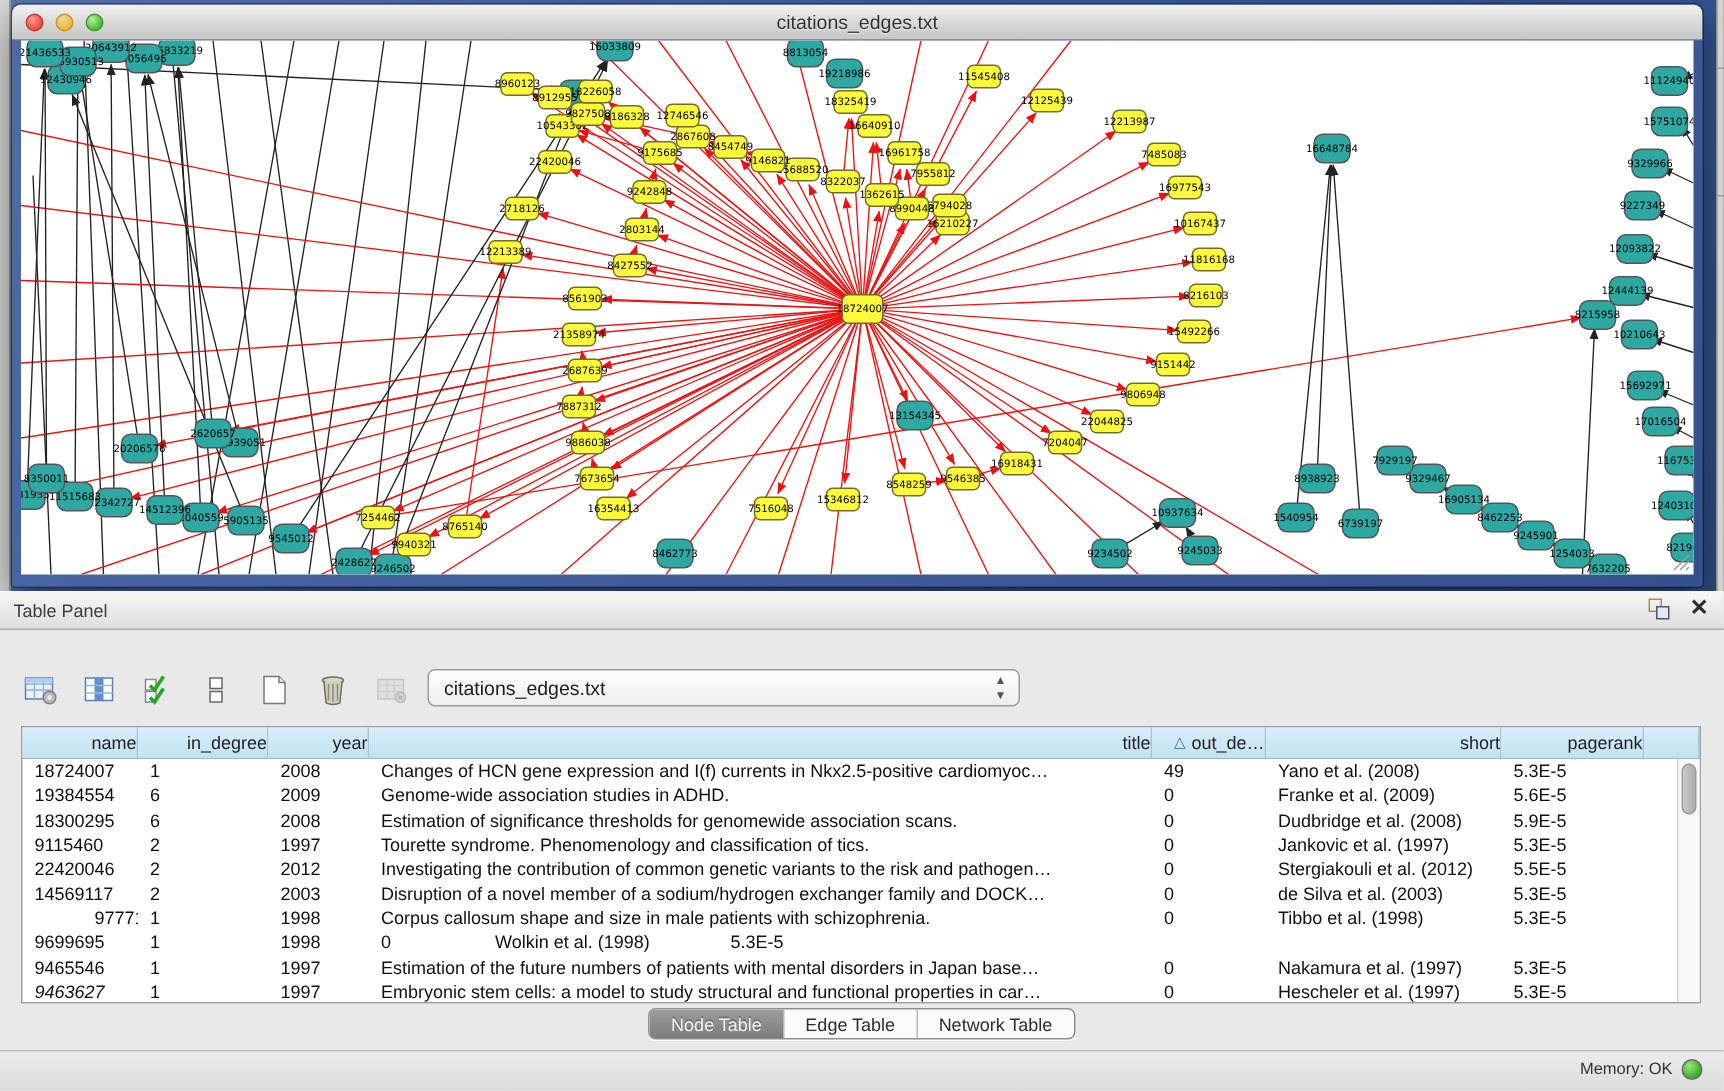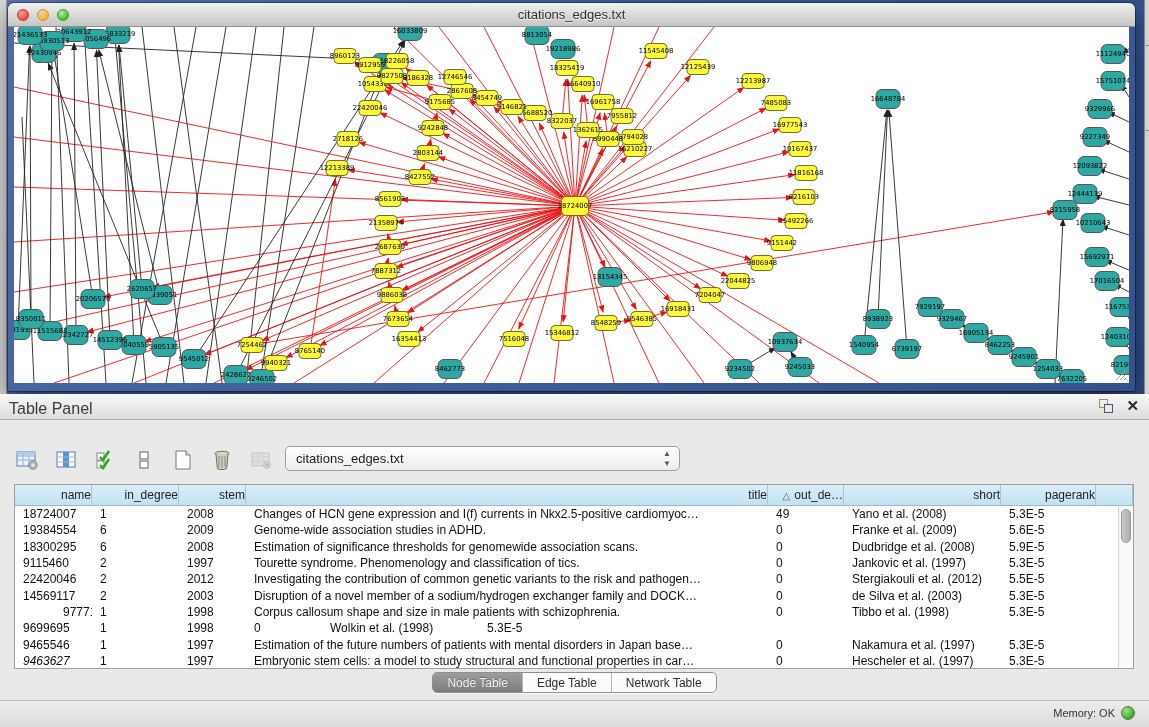--- a/index.html
+++ b/index.html
@@ -27,21 +27,21 @@
   .light.yellow{ background:radial-gradient(circle at 35% 30%, #ffe9a8, #f6bd4040 0, #f5bd40 60%, #df9c22); border:1px solid #cf9325; }
   .light.green { background:radial-gradient(circle at 35% 30%, #b6f0a0, #57c33f 60%, #3da028); border:1px solid #3f9e2b; }
 
   .net-canvas { position:absolute; left:6px; right:6px; top:24px; bottom:8px; background:#ffffff; overflow:hidden; }
   .net-canvas svg { display:block; }
   .resize-grip { position:absolute; right:2px; bottom:2px; width:14px; height:14px; }
 
   
   .panel-header { position:absolute; left:0; top:394px; width:1149px; height:26px;
                   background:linear-gradient(#f7f7f7,#dedede); border-bottom:1px solid #adadad; }
-  .panel-title { position:absolute; left:9px; top:6px; font-size:16px; color:#3c3c3c; }
+  .panel-title { position:absolute; left:9px; top:6px; font-size:12px; color:#3c3c3c; }
   .panel-header-icons { position:absolute; right:10px; top:4px; display:flex; gap:12px; align-items:center; }
   .float-icon { width:16px; height:16px; position:relative; }
   .float-icon .sq1 { position:absolute; left:1px; top:1px; width:9px; height:9px; border:1.5px solid #a8semi; border:1.5px solid #b08d4a; background:transparent; }
   .float-icon .sq2 { position:absolute; right:1px; bottom:1px; width:9px; height:9px; border:1.5px solid #44557f; background:#e9e9e9; }
   .close-x { font-size:15px; font-weight:bold; color:#2c2c2c; line-height:16px; }
 
   .panel-body { position:absolute; left:0; top:420px; width:1149px; height:280px; background:#e9e9e9; }
 
   .toolbar { position:absolute; left:14px; top:22px; height:36px; display:flex; align-items:center; gap:13px; }
   .tool-btn { width:26px; height:26px; display:flex; align-items:center; justify-content:center; }
@@ -786,21 +786,21 @@
 
   <div class="table-frame">
     <div class="thead" id="thead">
         <div class="th" style="width: 77px;">
           <span>name</span>
         </div>
         <div class="th" style="width: 87px;">
           <span>in_degree</span>
         </div>
         <div class="th" style="width: 67px;">
-          <span>stem</span>
+          <span>year</span>
         </div>
         <div class="th" style="width: 522px;">
           <span>title</span>
         </div>
         <div class="th" style="width: 76px;">
           <span class="sort-tri">△</span>
           <span>out_de…</span>
         </div>
         <div class="th" style="width: 157px;">
           <span>short</span>

